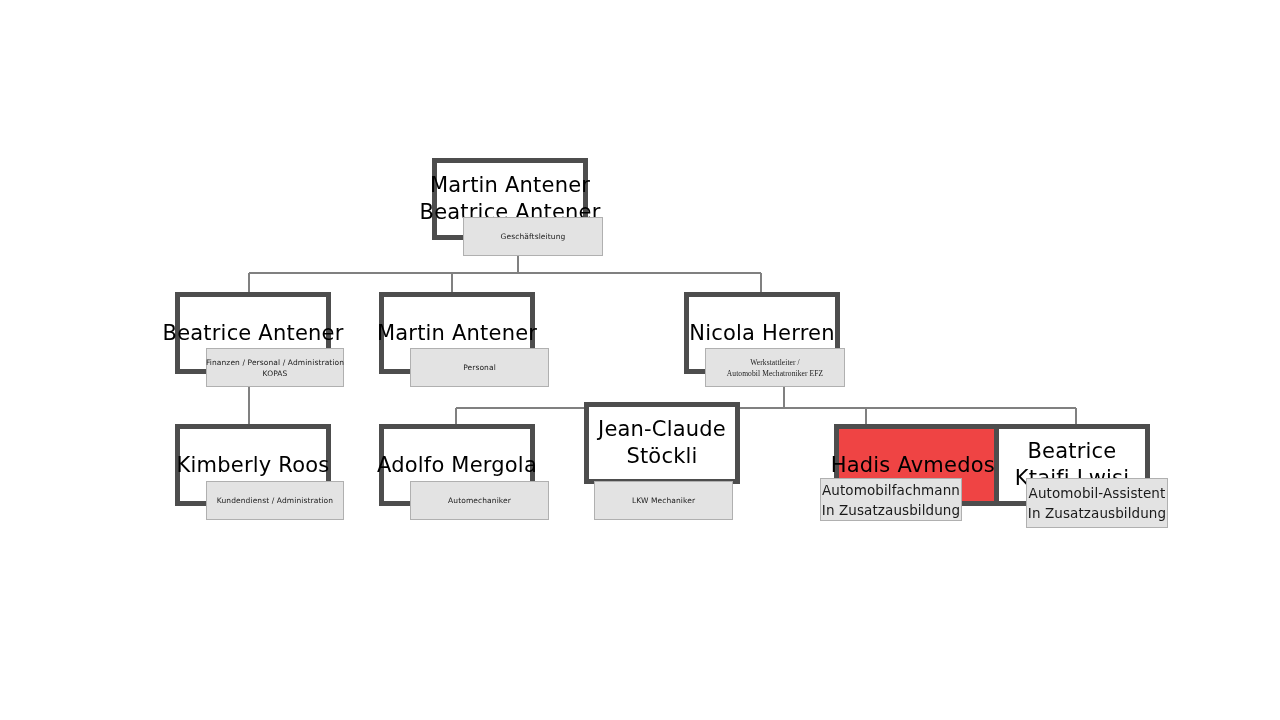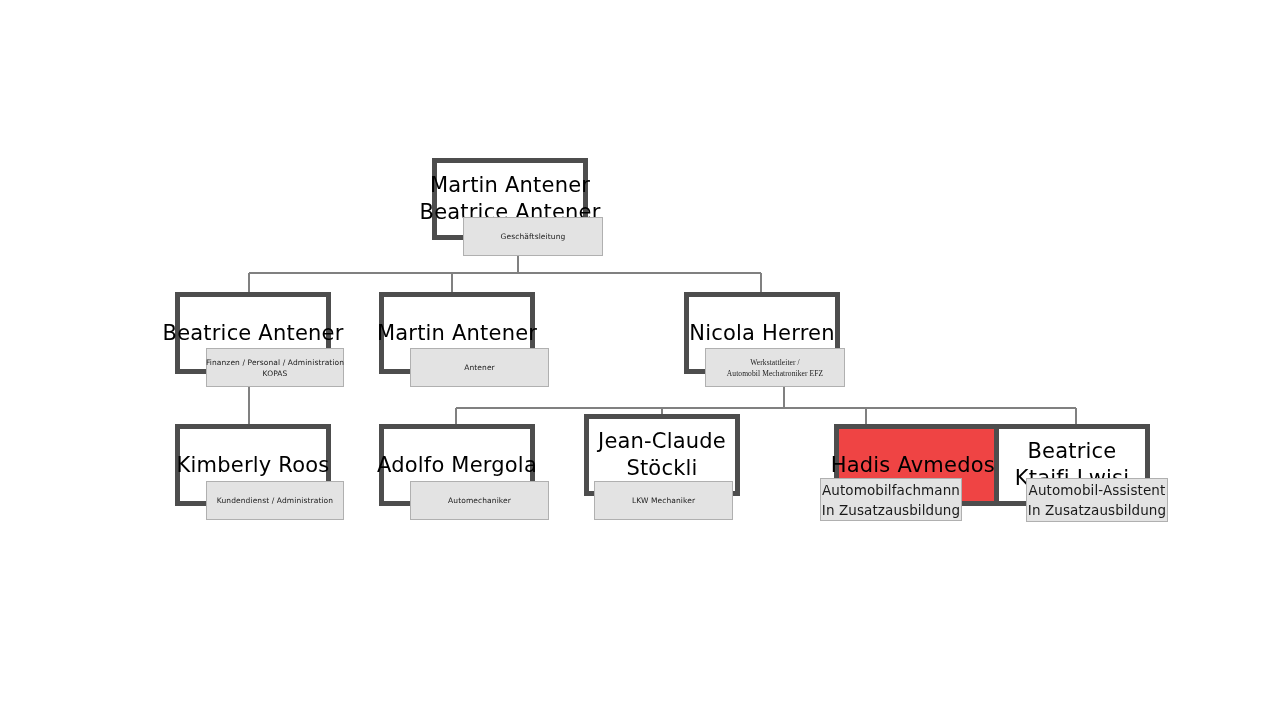--- a/index.html
+++ b/index.html
@@ -120,21 +120,21 @@
         <div class="role-box small" style="left: 206px; top: 348px; width: 138px; height: 39px; background: rgb(227, 227, 227); border-color: rgb(176, 176, 176);">
           <span class="role-line">Finanzen / Personal / Administration</span>
           <span class="role-line">KOPAS</span>
         </div>
       </div>
       <div class="node">
         <div class="name-box" style="left: 379px; top: 292px; width: 156px; height: 82px; background: rgb(255, 255, 255); border-color: rgb(77, 77, 77);">
           <span class="name-line">Martin Antener</span>
         </div>
         <div class="role-box small" style="left: 410px; top: 348px; width: 139px; height: 39px; background: rgb(227, 227, 227); border-color: rgb(176, 176, 176);">
-          <span class="role-line">Antener</span>
+          <span class="role-line">Personal</span>
         </div>
       </div>
       <div class="node">
         <div class="name-box" style="left: 684px; top: 292px; width: 156px; height: 82px; background: rgb(255, 255, 255); border-color: rgb(77, 77, 77);">
           <span class="name-line">Nicola Herren</span>
         </div>
         <div class="role-box small" style="left: 705px; top: 348px; width: 140px; height: 39px; background: rgb(227, 227, 227); border-color: rgb(176, 176, 176); font-family: Liberation Serif, serif;">
           <span class="role-line">Werkstattleiter /</span>
           <span class="role-line">Automobil Mechatroniker EFZ</span>
         </div>
@@ -149,21 +149,21 @@
       </div>
       <div class="node">
         <div class="name-box" style="left: 379px; top: 424px; width: 156px; height: 82px; background: rgb(255, 255, 255); border-color: rgb(77, 77, 77);">
           <span class="name-line">Adolfo Mergola</span>
         </div>
         <div class="role-box small" style="left: 410px; top: 481px; width: 139px; height: 39px; background: rgb(227, 227, 227); border-color: rgb(176, 176, 176);">
           <span class="role-line">Automechaniker</span>
         </div>
       </div>
       <div class="node">
-        <div class="name-box" style="left: 584px; top: 414px; width: 156px; height: 82px; background: rgb(255, 255, 255); border-color: rgb(77, 77, 77);">
+        <div class="name-box" style="left: 584px; top: 402px; width: 156px; height: 82px; background: rgb(255, 255, 255); border-color: rgb(77, 77, 77);">
           <span class="name-line">Jean-Claude</span>
           <span class="name-line">Stöckli</span>
         </div>
         <div class="role-box small" style="left: 594px; top: 481px; width: 139px; height: 39px; background: rgb(227, 227, 227); border-color: rgb(176, 176, 176);">
           <span class="role-line">LKW Mechaniker</span>
         </div>
       </div>
       <div class="node">
         <div class="name-box" style="left: 834px; top: 424px; width: 176px; height: 82px; background: #ef4444; border-color: rgb(77, 77, 77);">
           <span class="name-line">Hadis Avmedoski</span>
@@ -171,19 +171,19 @@
         <div class="role-box large" style="left: 820px; top: 478px; width: 142px; height: 43px; background: rgb(227, 227, 227); border-color: rgb(176, 176, 176);">
           <span class="role-line">Automobilfachmann</span>
           <span class="role-line">In Zusatzausbildung</span>
         </div>
       </div>
       <div class="node">
         <div class="name-box" style="left: 994px; top: 424px; width: 156px; height: 82px; background: rgb(255, 255, 255); border-color: rgb(77, 77, 77);">
           <span class="name-line">Beatrice</span>
           <span class="name-line">Ktaifi Lwisi</span>
         </div>
-        <div class="role-box large" style="left: 1026px; top: 478px; width: 142px; height: 44px; background: rgb(227, 227, 227); border-color: rgb(176, 176, 176);">
+        <div class="role-box large" style="left: 1026px; top: 478px; width: 142px; height: 50px; background: rgb(227, 227, 227); border-color: rgb(176, 176, 176);">
           <span class="role-line">Automobil-Assistent</span>
           <span class="role-line">In Zusatzausbildung</span>
         </div>
       </div>
     </div>
 </div>
 
 </body></html>

